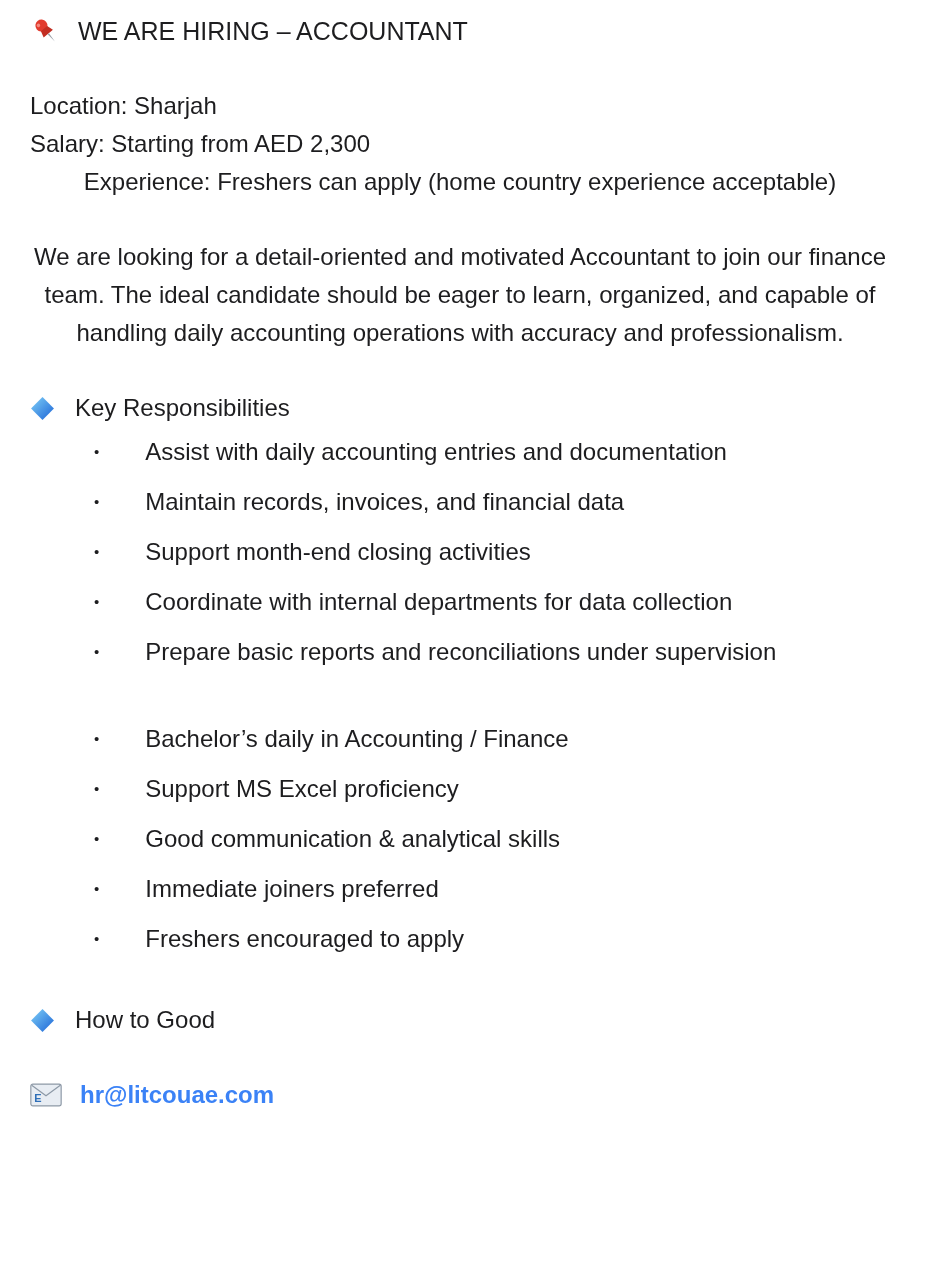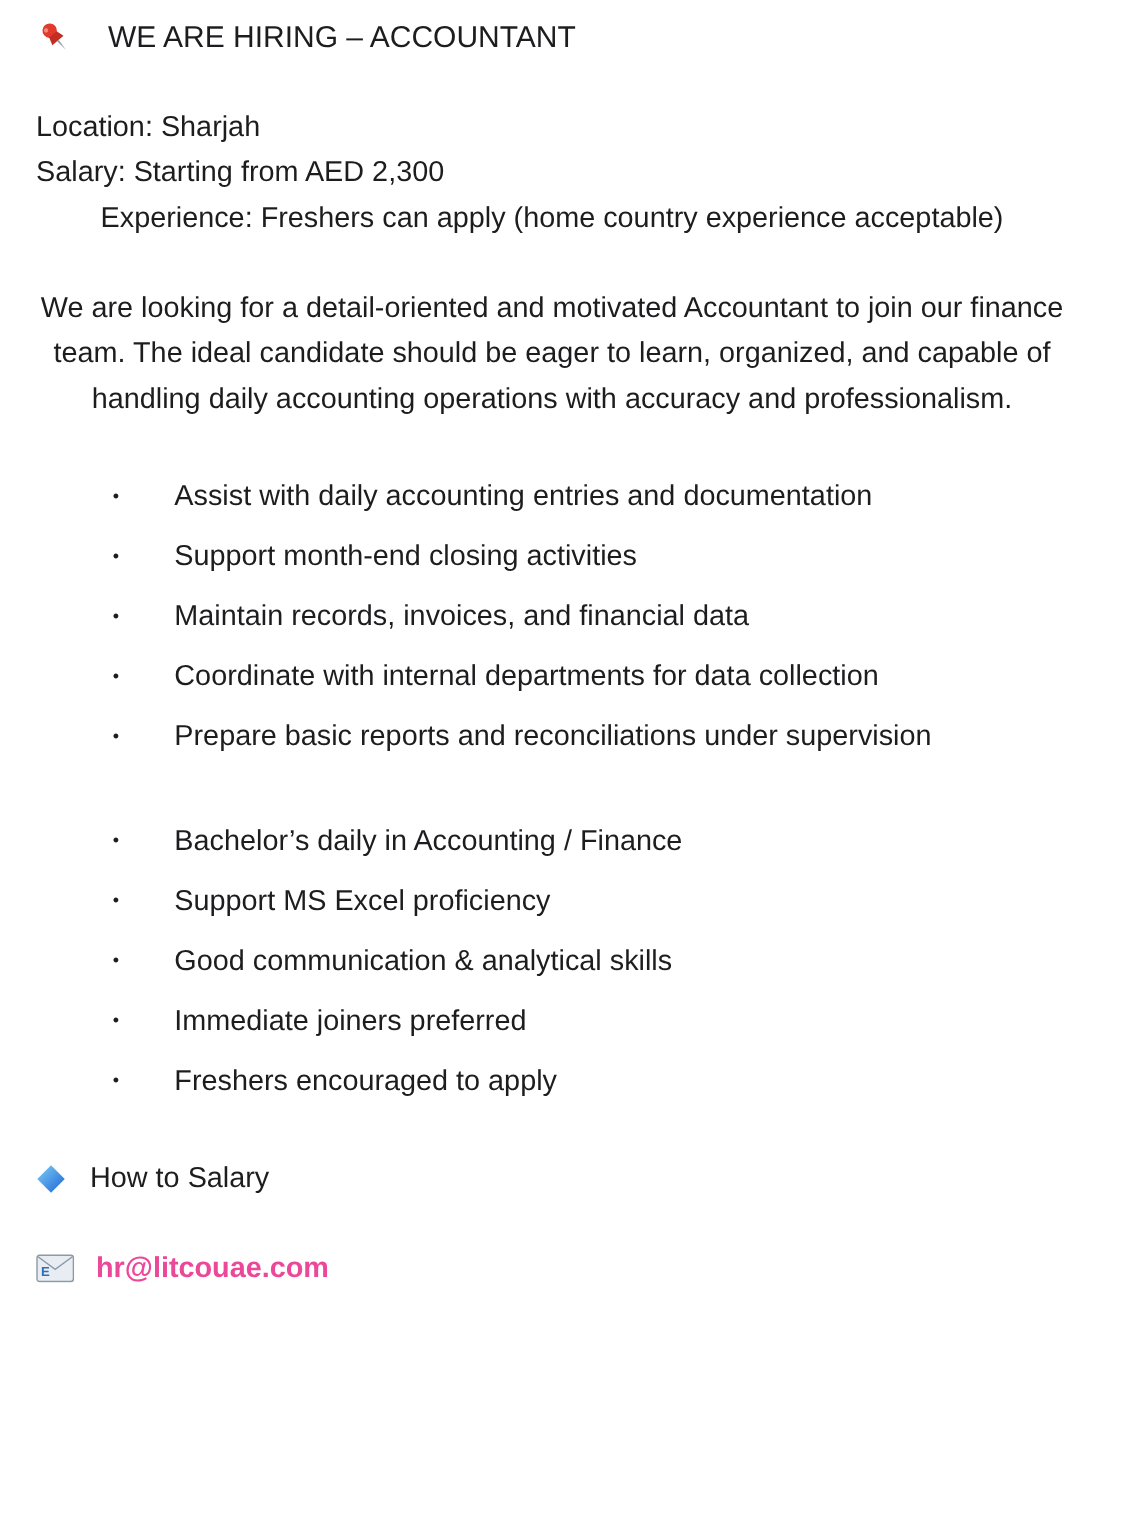--- a/index.html
+++ b/index.html
@@ -14,21 +14,21 @@
   }
   .page {
     padding: 12px 30px 0 30px;
     font-size: 24px;
     line-height: 38px;
   }
   .block { margin-top: 37px; }
   .title-row {
     display: flex;
     align-items: center;
-    gap: 28px;
+    gap: 16px;
     font-size: 25px;
   }
   .section-header {
     display: flex;
     align-items: center;
     gap: 20px;
   }
   .icon { display: inline-flex; flex: 0 0 auto; }
   .line { line-height: 38px; }
   .paragraph { max-width: 860px; text-align: center; }
@@ -41,21 +41,21 @@
     vertical-align: 3px;
     color: #1d1d1f;
   }
   .email-row {
     display: flex;
     align-items: center;
     gap: 18px;
     margin-top: 37px;
   }
   a.email {
-    color: #ec4899;
+    color: #3b82f6;
     font-weight: 600;
     text-decoration: none;
     cursor: pointer;
   }
   .svgdefs { position: absolute; width: 0; height: 0; overflow: hidden; }
 </style>
 </head>
 <body>
 
 <svg class="svgdefs" aria-hidden="true">
@@ -85,43 +85,51 @@
 
   <div class="block">
     <div class="line">Location: Sharjah</div>
     <div class="line">Salary: Starting from AED 2,300</div>
     <div class="line paragraph">Experience: Freshers can apply (home country experience acceptable)</div>
   </div>
 
   <div class="block paragraph">We are looking for a detail-oriented and motivated Accountant to join our finance team. The ideal candidate should be eager to learn, organized, and capable of handling daily accounting operations with accuracy and professionalism.</div>
 
   <div class="block">
+    <div class="section-header">
+      <span class="icon">
+        <svg viewBox="0 0 24 24" width="25" height="25">
+          <path d="M12 1 L23 12 L12 23 L1 12 Z" fill="url(#diamondGrad)"></path>
+        </svg>
+      </span>
+      <span>Key Responsibilities</span>
+    </div>
     <div class="bullet-item"><span class="bullet">•</span><span>Assist with daily accounting entries and documentation</span></div>
+    <div class="bullet-item"><span class="bullet">•</span><span>Maintain records, invoices, and financial data</span></div>
     <div class="bullet-item"><span class="bullet">•</span><span>Support month-end closing activities</span></div>
-    <div class="bullet-item"><span class="bullet">•</span><span>Maintain records, invoices, and financial data</span></div>
     <div class="bullet-item"><span class="bullet">•</span><span>Coordinate with internal departments for data collection</span></div>
     <div class="bullet-item"><span class="bullet">•</span><span>Prepare basic reports and reconciliations under supervision</span></div>
   </div>
 
   <div class="block">
     <div class="bullet-item"><span class="bullet">•</span><span>Bachelor’s daily in Accounting / Finance</span></div>
     <div class="bullet-item"><span class="bullet">•</span><span>Support MS Excel proficiency</span></div>
     <div class="bullet-item"><span class="bullet">•</span><span>Good communication &amp; analytical skills</span></div>
     <div class="bullet-item"><span class="bullet">•</span><span>Immediate joiners preferred</span></div>
     <div class="bullet-item"><span class="bullet">•</span><span>Freshers encouraged to apply</span></div>
   </div>
 
   <div class="block">
     <div class="section-header">
       <span class="icon">
         <svg viewBox="0 0 24 24" width="25" height="25">
           <path d="M12 1 L23 12 L12 23 L1 12 Z" fill="url(#diamondGrad)"></path>
         </svg>
       </span>
-      <span>How to Salary</span>
+      <span>How to Good</span>
     </div>
   </div>
 
   <div class="email-row">
     <span class="icon">
       <svg viewBox="0 0 38 28" width="32" height="24">
         <rect x="1" y="1" width="36" height="26" rx="2.5" fill="#e8edf3" stroke="#8d99a6" stroke-width="1.4"></rect>
         <path d="M2 2.5 L19 15 L36 2.5" fill="none" stroke="#8d99a6" stroke-width="1.4"></path>
         <text x="5" y="22" font-size="13" font-family="Liberation Sans, sans-serif" font-weight="bold" fill="#2f6fb8">E</text>
       </svg>

